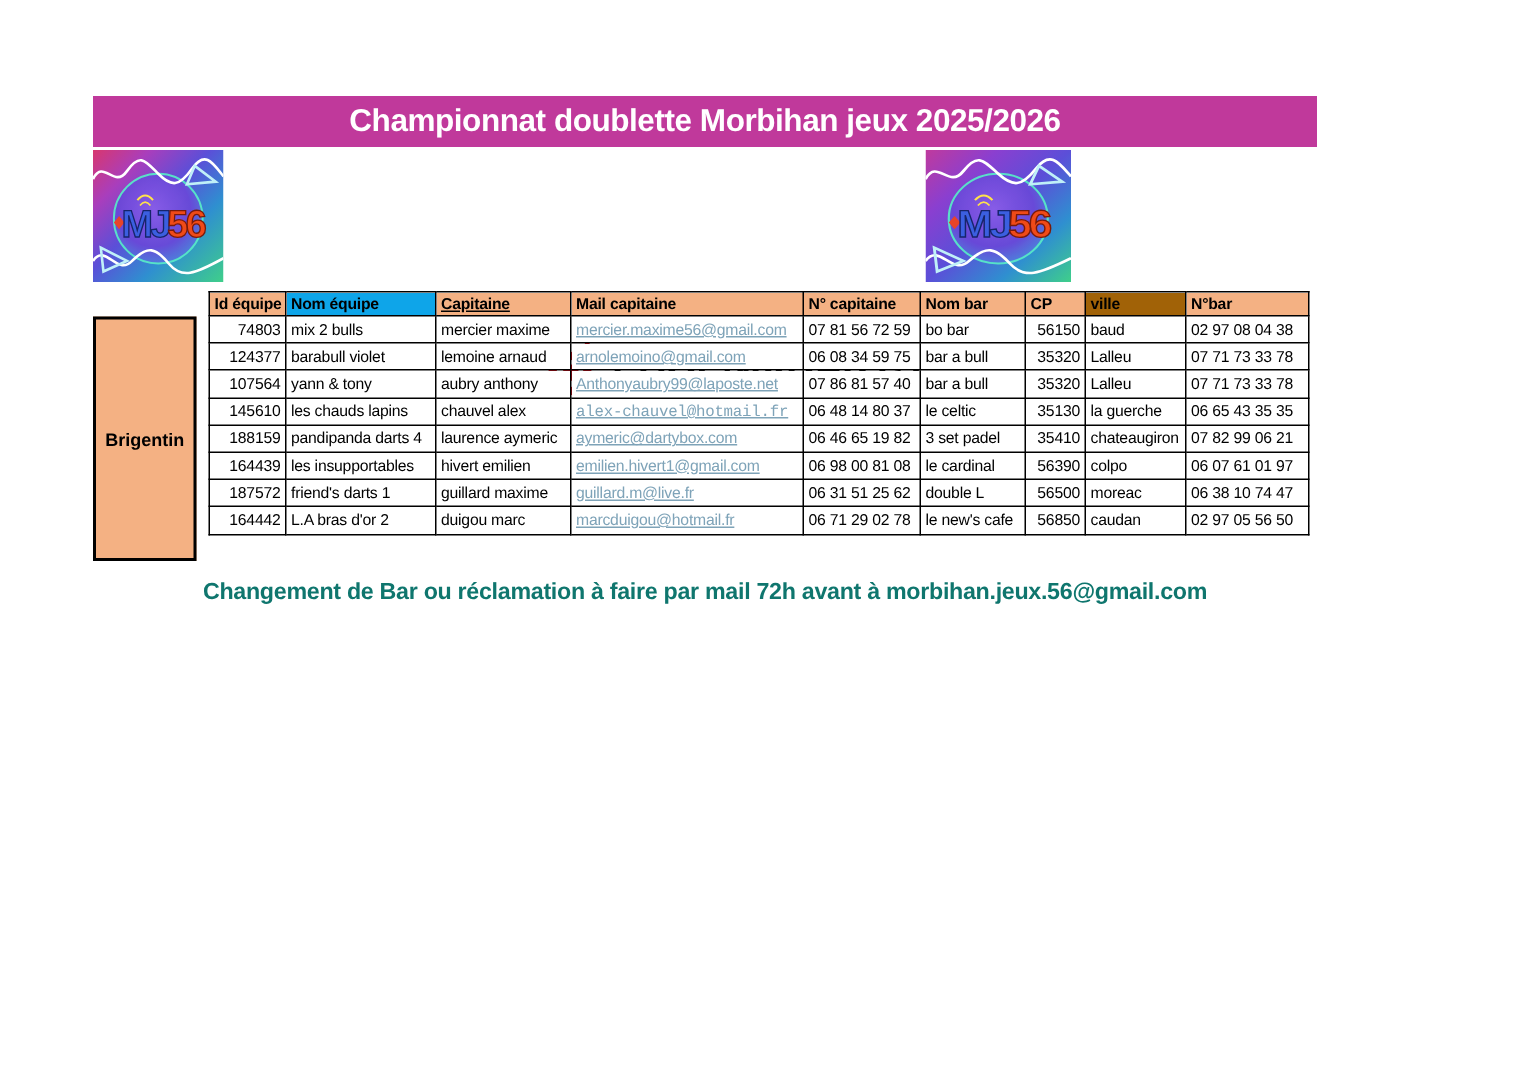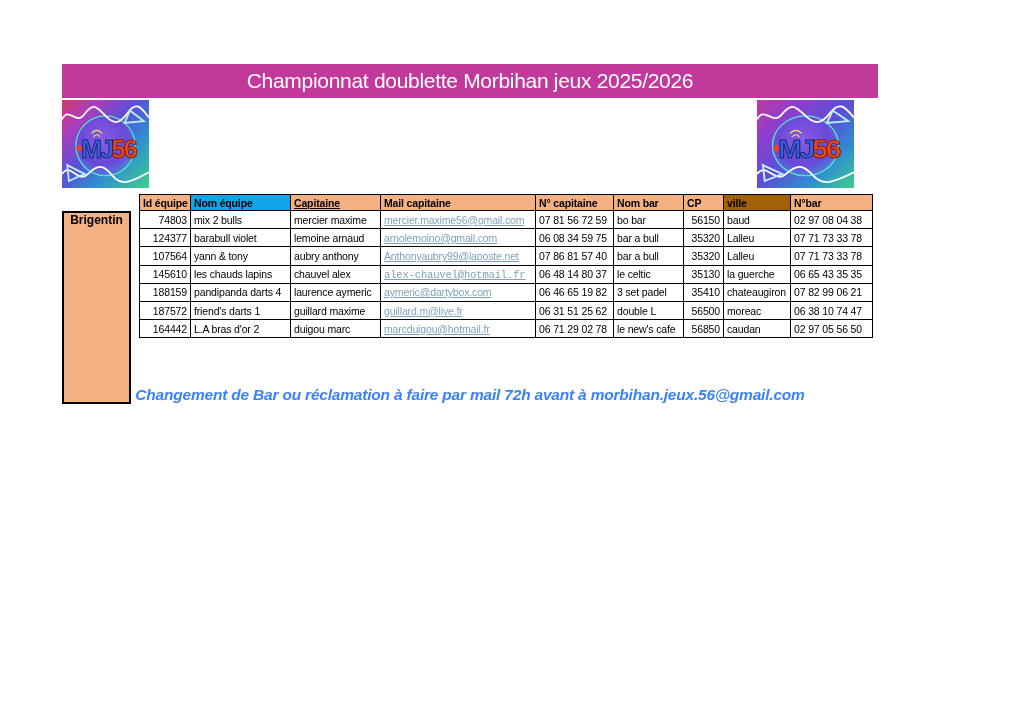--- a/index.html
+++ b/index.html
@@ -6,41 +6,41 @@
   .page{
     position:relative;width:1024px;height:724px;background:#fff;overflow:hidden;
     font-family:"Liberation Sans",sans-serif;color:#000;
   }
   
   .banner{
     position:absolute;left:62px;top:64px;width:816px;height:34px;
     background:#c0399b;display:flex;align-items:center;justify-content:center;
   }
   .banner h1{
-    margin:4px;color:#fff;font-size:21px;font-weight:normal;letter-spacing:-0.3px;
-  }
-  
-  .logo-band{position:absolute;left:62px;top:100px;width:792px;height:89px;background:#fff;}
+    margin:4px;color:#fff;font-size:21px;font-weight:bold;letter-spacing:-0.3px;
+  }
+  
+  .logo-band{position:absolute;left:62px;top:100px;width:652px;height:89px;background:#fff;}
   .mj-logo{position:absolute;top:0;height:88px;}
   .mj-logo.left{left:0;width:87px;}
   .mj-logo.right{right:0;width:97px;}
   .mj-logo svg{width:100%;height:100%;display:block;}
   .brand{
     position:absolute;left:303px;top:115px;height:56px;
     display:flex;align-items:center;gap:7px;
   }
   .brand .wordmark{
     font-size:27px;font-weight:800;color:#141414;letter-spacing:-0.8px;
     font-family:"Liberation Sans",sans-serif;
   }
   
   .group-cell{
-    position:absolute;left:62px;top:211px;width:69px;height:193px;
+    position:absolute;left:62px;top:211px;width:69px;height:163px;
     background:#f4b183;border:2px solid #000;box-sizing:border-box;
-    display:flex;justify-content:center;
+    display:flex;align-items:center;justify-content:center;
     font-weight:bold;font-size:12px;
   }
   
   .table-wrap{position:absolute;left:139px;top:194px;}
   table.teams{
     border-collapse:collapse;table-layout:fixed;width:733px;
     font-size:10.5px;letter-spacing:-0.15px;
   }
   table.teams th,table.teams td{
     border:1px solid #000;padding:0 3px;white-space:nowrap;overflow:hidden;
@@ -226,20 +226,31 @@
             <td>pandipanda darts 4</td>
             <td>laurence aymeric</td>
             <td><span class="email-link" style="color: rgb(126, 163, 184);">aymeric@dartybox.com</span></td>
             <td>06 46 65 19 82</td>
             <td>3 set padel</td>
             <td class="num">35410</td>
             <td>chateaugiron</td>
             <td>07 82 99 06 21</td>
           </tr>
           <tr>
+            <td class="num">164439</td>
+            <td>les insupportables</td>
+            <td>hivert emilien</td>
+            <td><span class="email-link" style="color: rgb(126, 163, 184);">emilien.hivert1@gmail.com</span></td>
+            <td>06 98 00 81 08</td>
+            <td>le cardinal</td>
+            <td class="num">56390</td>
+            <td>colpo</td>
+            <td>06 07 61 01 97</td>
+          </tr>
+          <tr>
             <td class="num">187572</td>
             <td>friend's darts 1</td>
             <td>guillard maxime</td>
             <td><span class="email-link" style="color: rgb(126, 163, 184); margin-top: 31px;">guillard.m@live.fr</span></td>
             <td>06 31 51 25 62</td>
             <td>double L</td>
             <td class="num">56500</td>
             <td>moreac</td>
             <td>06 38 10 74 47</td>
           </tr>
@@ -251,15 +262,15 @@
             <td>06 71 29 02 78</td>
             <td>le new's cafe</td>
             <td class="num">56850</td>
             <td>caudan</td>
             <td>02 97 05 56 50</td>
           </tr>
         </tbody>
     </table>
   </div>
 
-  <div class="footer-note" style="color: #3b82f6; font-style: italic;">Changement de Bar ou réclamation à faire par mail 72h avant à morbihan.jeux.56@gmail.com</div>
+  <div class="footer-note" style="color: #0f766e;">Changement de Bar ou réclamation à faire par mail 72h avant à morbihan.jeux.56@gmail.com</div>
 
 </div>
 
 </body></html>

